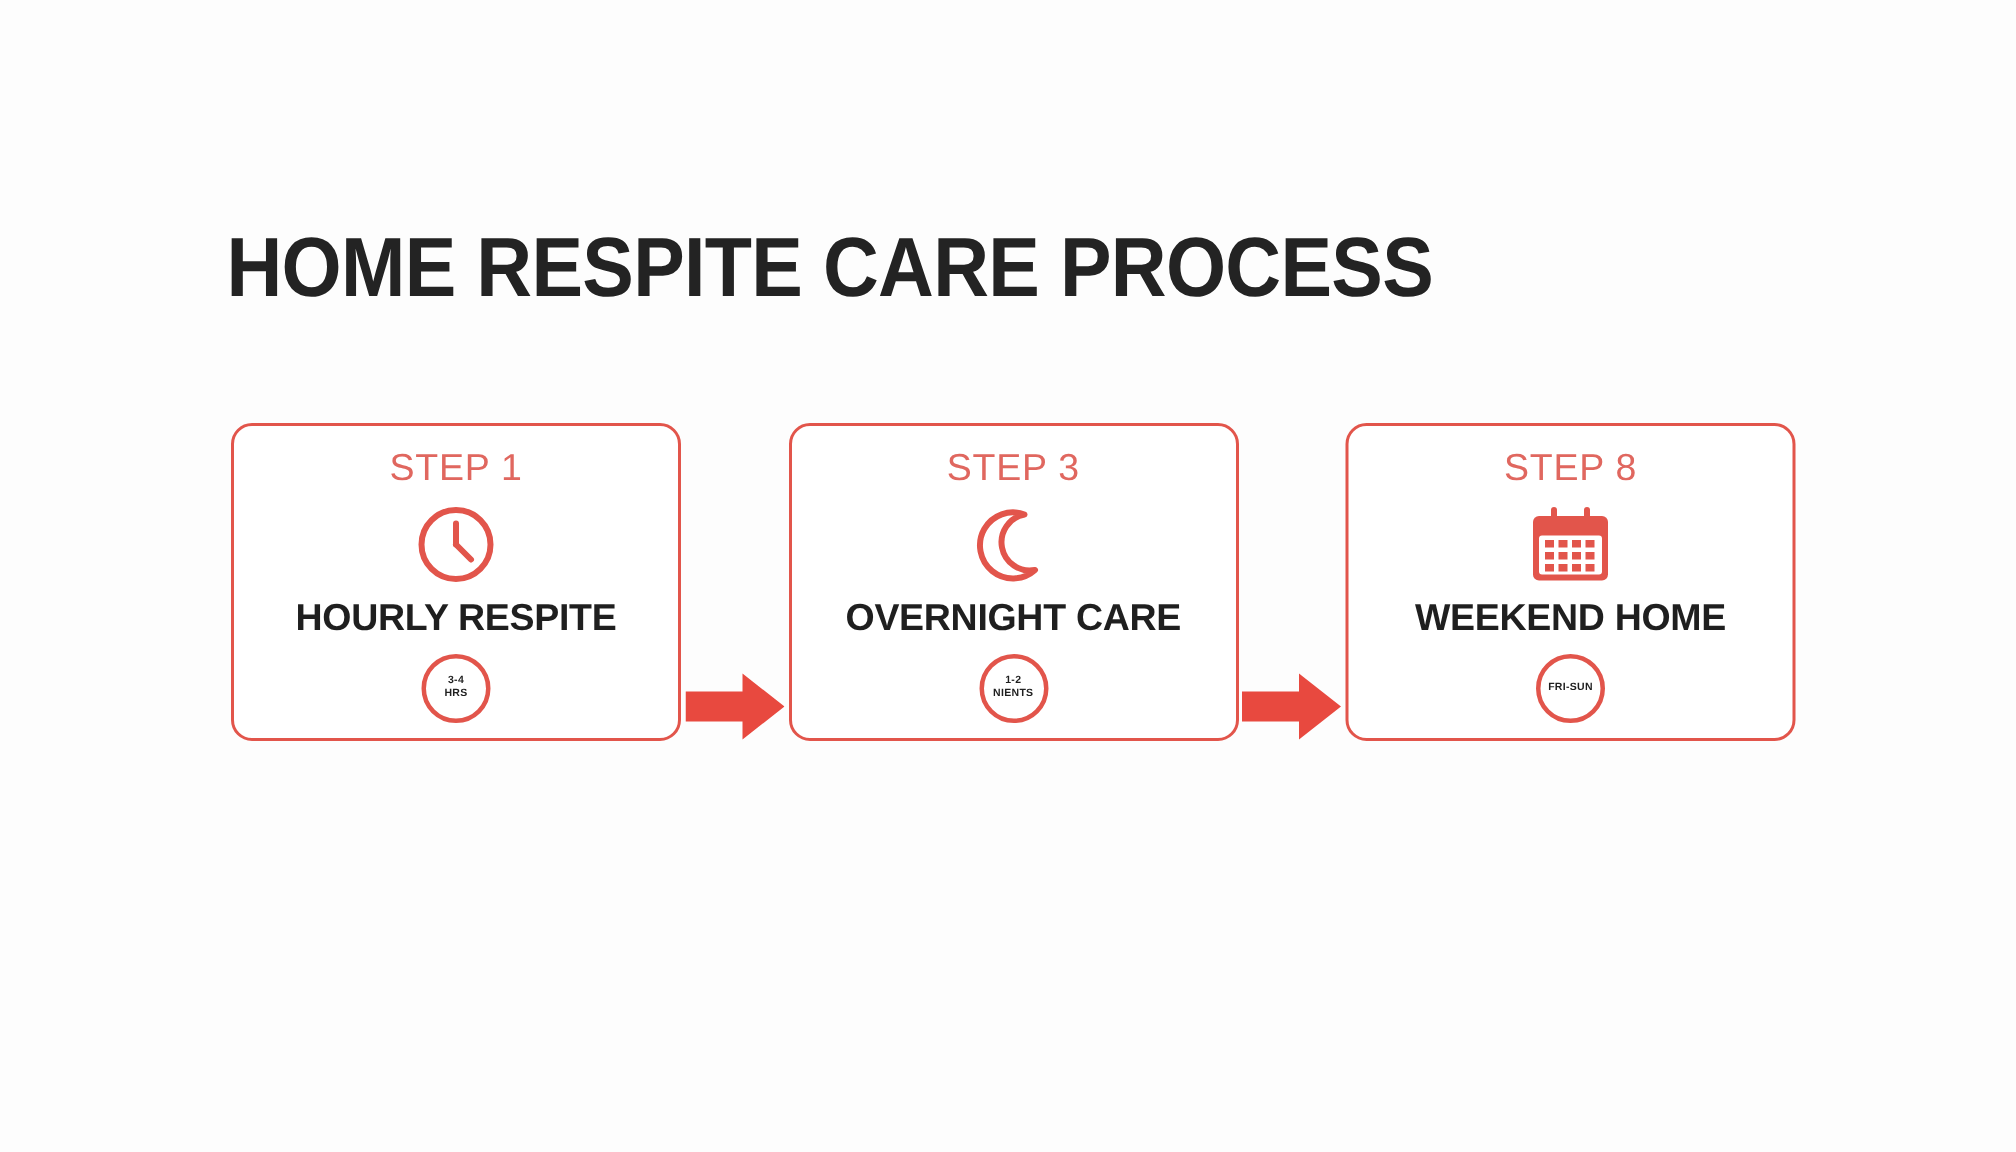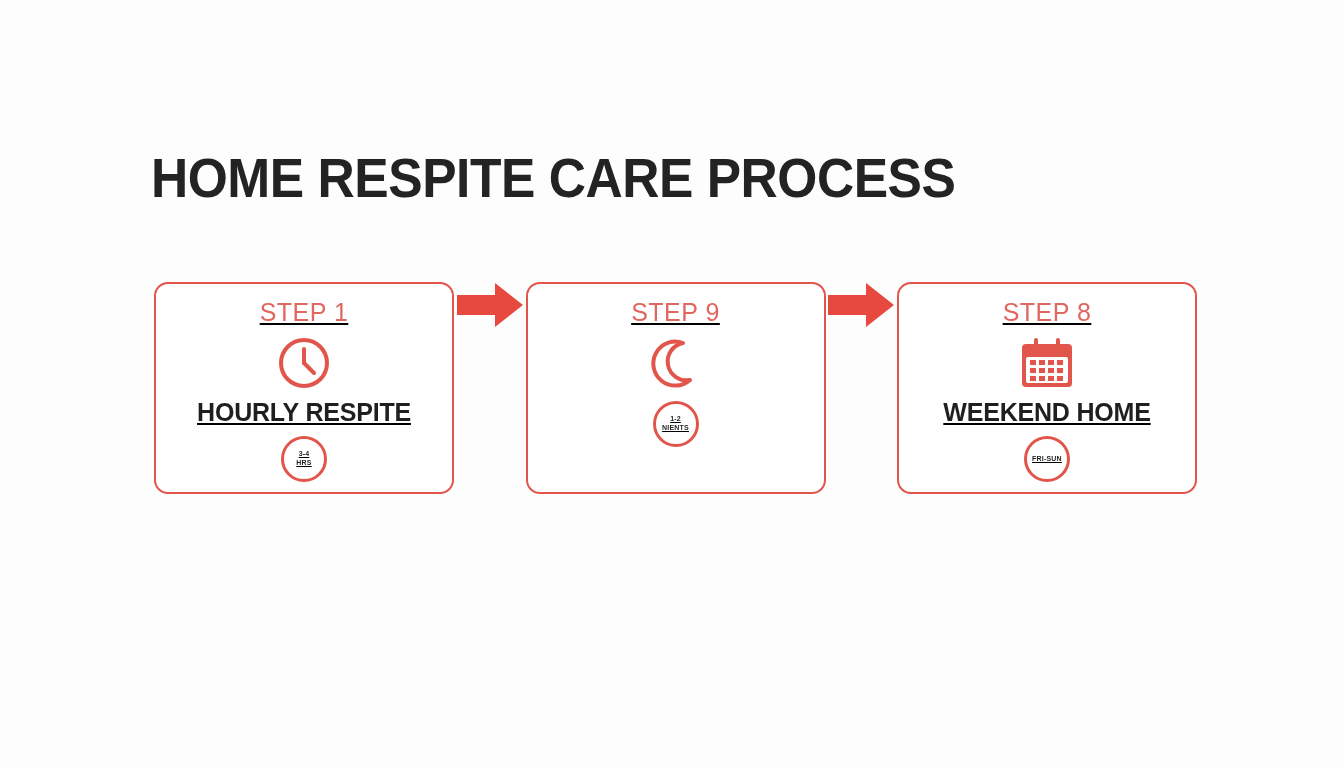--- a/index.html
+++ b/index.html
@@ -29,22 +29,21 @@
     line-height: 1;
   }
 
   #flow {
     position: absolute;
     left: 154px;
     top: 282px;
     width: 1043px;
     height: 212px;
     display: flex;
-    align-items: flex-start;
-    text-decoration: underline;
+    align-items: flex-end;
   }
 
   .card {
     width: 300px;
     height: 212px;
     box-sizing: border-box;
     border: 2px solid #e2554b;
     border-radius: 14px;
     background: #ffffff;
     display: flex;
@@ -133,26 +132,27 @@
     </div>
   </div>
 
   <div class="arrow-gap">
     <svg class="arrow" width="66" height="46" viewBox="0 0 66 46">
       <polygon points="0,13 38,13 38,1 66,23 38,45 38,33 0,33" fill="#e8493f"></polygon>
     </svg>
   </div>
 
   <div class="card">
-    <div class="step-label">STEP 9</div>
+    <div class="step-label">STEP 3</div>
     <div class="icon-wrap">
       <svg width="54" height="54" viewBox="0 0 54 54">
         <path d="M34 7 A22 22 0 1 0 41 44 A18 18 0 1 1 34 7 Z" fill="none" stroke="#e2554b" stroke-width="4" stroke-linejoin="round"></path>
       </svg>
     </div>
+    <div class="card-title">OVERNIGHT CARE</div>
     <div class="badge">
       <span>1-2</span>
       <span>NIENTS</span>
     </div>
   </div>
 
   <div class="arrow-gap">
     <svg class="arrow" width="66" height="46" viewBox="0 0 66 46">
       <polygon points="0,13 38,13 38,1 66,23 38,45 38,33 0,33" fill="#e8493f"></polygon>
     </svg>

